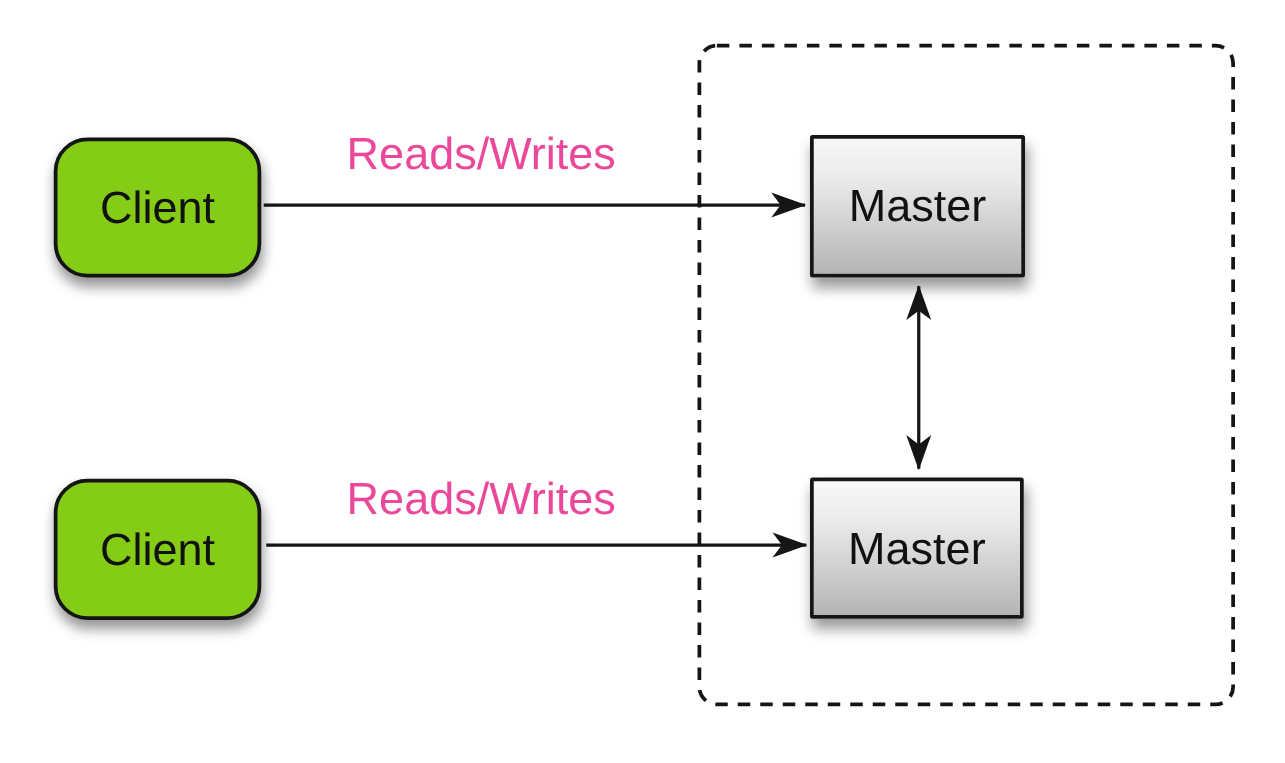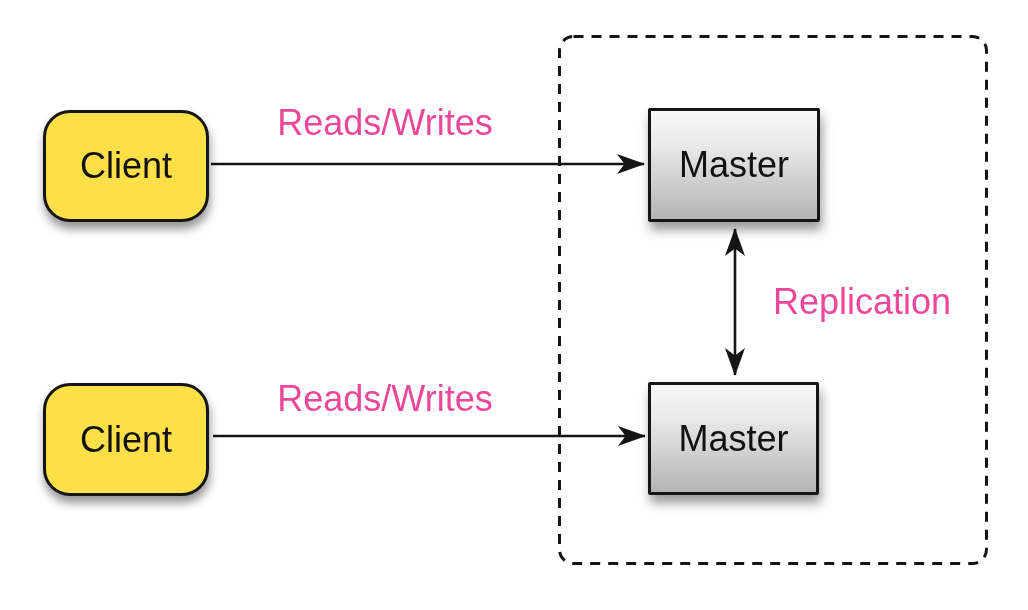--- a/index.html
+++ b/index.html
@@ -27,21 +27,21 @@
     position: absolute;
     display: flex;
     align-items: center;
     justify-content: center;
     font-size: 36px;
     color: #111111;
     box-sizing: border-box;
     border: 3px solid #151515;
   }
   .client {
-    background: #fde047;
+    background: #84cc16;
     border-radius: 27px;
     box-shadow: 1px 7px 10px rgba(0,0,0,0.42);
   }
   .master {
     background: linear-gradient(180deg, #f8f8f8 0%, #e9e9e9 32%, #b4b4b4 100%);
     border-radius: 2px;
     box-shadow: 2px 8px 11px rgba(0,0,0,0.40);
   }
   .edge-label {
     position: absolute;
@@ -86,15 +86,14 @@
   </div>
 
   <div class="node master" style="left:648px; top:382px; width:171px; height:113px;">
     <span>Master</span>
   </div>
 
   <div class="edge-label" style="left:240px; top:102px; width:290px;">Reads/Writes</div>
 
   <div class="edge-label" style="left:240px; top:378px; width:290px;">Reads/Writes</div>
 
-  <div class="edge-label" style="left:752px; top:281px; width:220px;">Replication</div>
 
 </div>
 
 </body></html>

